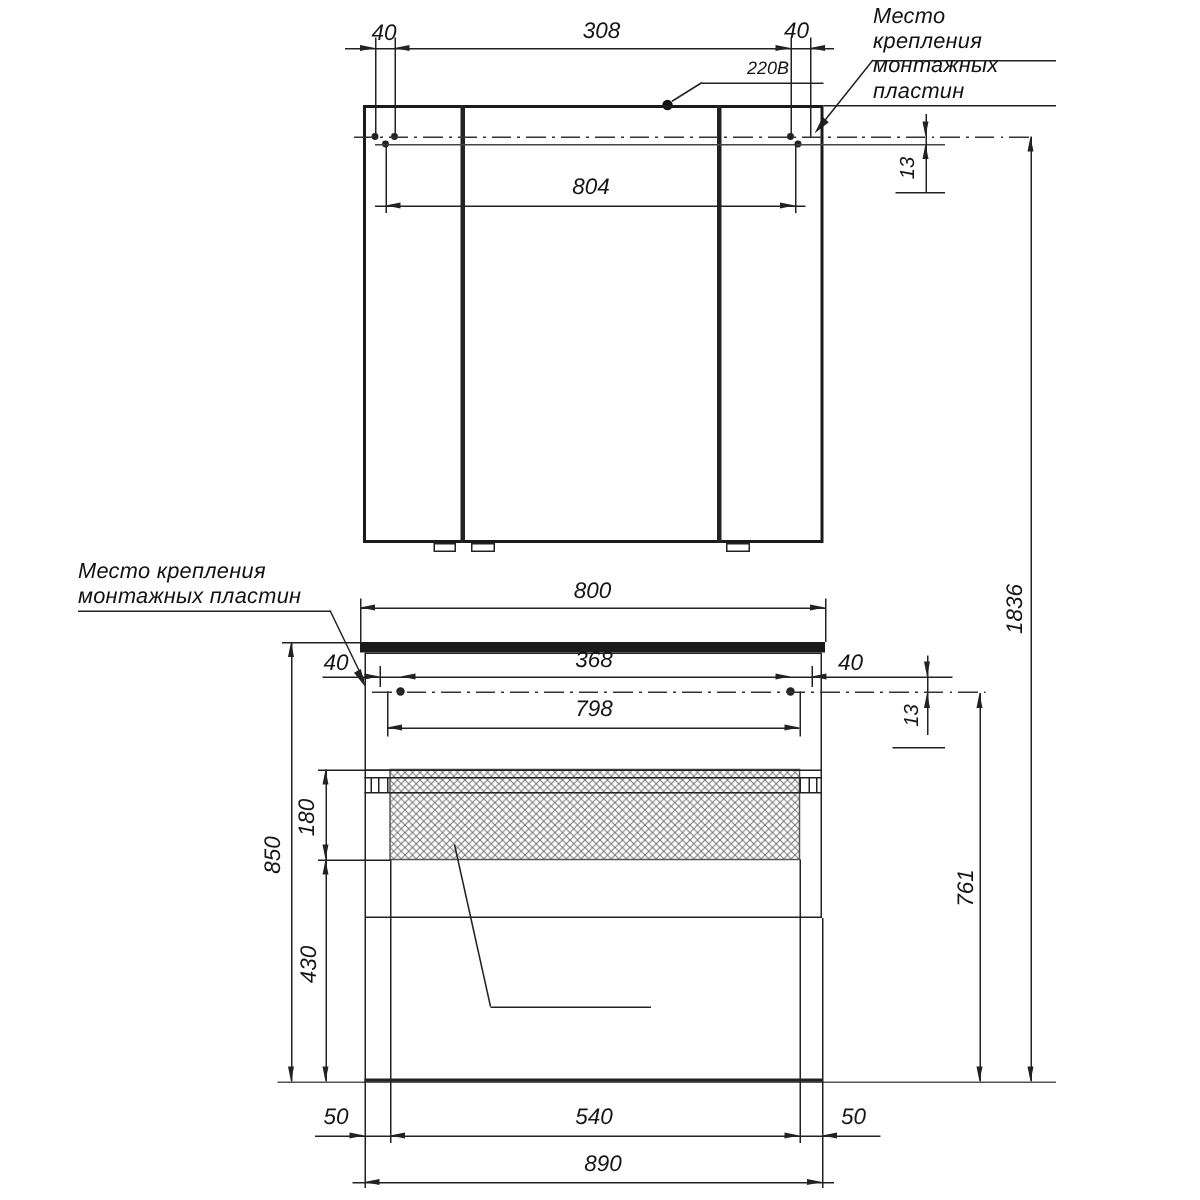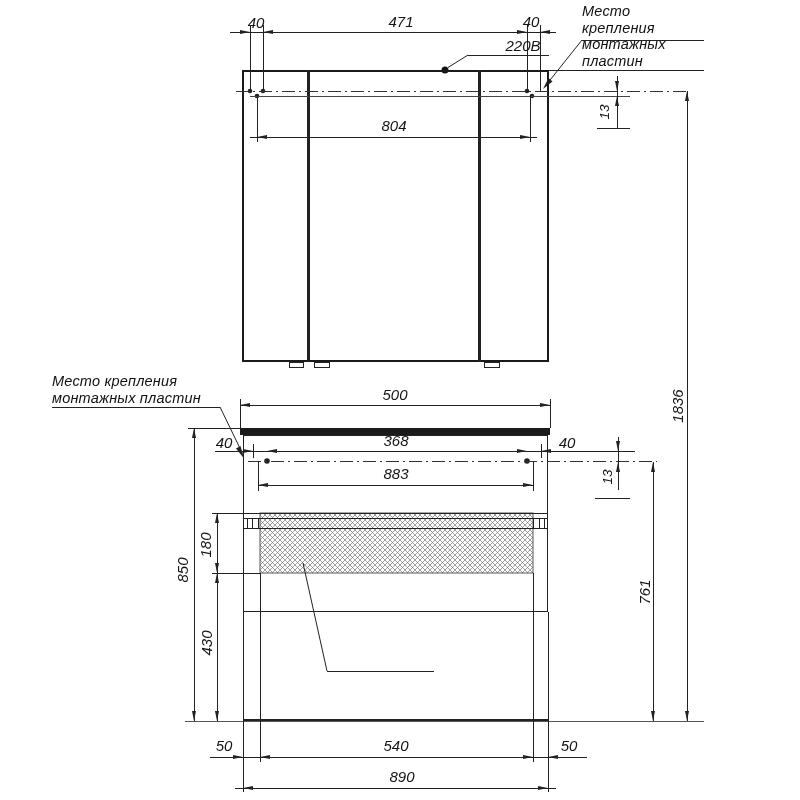--- a/index.html
+++ b/index.html
@@ -62,25 +62,25 @@
   <div class="ln" style="left:230px;top:31.5px;width:326px;height:1px"></div>
   <div class="ln" style="left:250px;top:25px;width:1px;height:67px"></div>
   <div class="ln" style="left:263px;top:25px;width:1px;height:67px"></div>
   <div class="ln" style="left:527px;top:25px;width:1px;height:67px"></div>
   <div class="ln" style="left:540px;top:25px;width:1px;height:67px"></div>
   <div class="ar aR" style="left:240px;top:29.5px"></div>
   <div class="ar aL" style="left:263px;top:29.5px"></div>
   <div class="ar aR" style="left:517px;top:29.5px"></div>
   <div class="ar aL" style="left:540px;top:29.5px"></div>
   <span class="t" style="left:256px;top:22px">40</span>
-  <span class="t" style="left:401px;top:21px">471</span>
+  <span class="t" style="left:401px;top:21px">308</span>
   <span class="t" style="left:531px;top:21px">40</span>
 
   <div class="ln" style="left:468px;top:54.5px;width:81px;height:1px"></div>
-  <span class="t" style="left:523px;top:45px;font-size:15px">220В</span>
+  <span class="t" style="left:512px;top:45px;font-size:12px">220В</span>
 
   <div class="dd" style="left:236px;top:90.5px;width:451px"></div>
   <div class="ln" style="left:250px;top:95.5px;width:380px;height:1px;background:#444"></div>
   <div class="ln" style="left:257px;top:96px;width:1px;height:46px"></div>
   <div class="ln" style="left:530px;top:96px;width:1px;height:46px"></div>
   <div class="ln" style="left:250px;top:136.5px;width:287px;height:1px"></div>
   <div class="ar aL" style="left:257px;top:134.5px"></div>
   <div class="ar aR" style="left:520px;top:134.5px"></div>
   <span class="t" style="left:394px;top:125px">804</span>
 
@@ -123,39 +123,39 @@
   <div class="ln" style="left:243px;top:612px;width:1px;height:180px"></div>
   <div class="ln" style="left:547.5px;top:612px;width:1px;height:180px"></div>
   <div class="ln" style="left:260px;top:573px;width:1px;height:189px"></div>
   <div class="ln" style="left:533px;top:573px;width:1px;height:189px"></div>
 
   <div class="ln" style="left:240px;top:399px;width:1px;height:29px"></div>
   <div class="ln" style="left:549.5px;top:399px;width:1px;height:29px"></div>
   <div class="ln" style="left:240px;top:404.5px;width:310px;height:1px"></div>
   <div class="ar aL" style="left:240px;top:402.5px"></div>
   <div class="ar aR" style="left:540px;top:402.5px"></div>
-  <span class="t" style="left:395px;top:394px">500</span>
+  <span class="t" style="left:395px;top:394px">800</span>
 
   <div class="ln" style="left:215px;top:450.5px;width:420px;height:1px"></div>
   <div class="ln" style="left:253px;top:444px;width:1px;height:14px"></div>
   <div class="ln" style="left:541px;top:444px;width:1px;height:14px"></div>
   <div class="ar aR" style="left:243px;top:448.5px"></div>
   <div class="ar aL" style="left:267px;top:448.5px"></div>
   <div class="ar aR" style="left:517px;top:448.5px"></div>
   <div class="ar aL" style="left:541px;top:448.5px"></div>
   <span class="t" style="left:224px;top:442px">40</span>
   <span class="t" style="left:396px;top:440px">368</span>
   <span class="t" style="left:567px;top:442px">40</span>
   <div class="dd" style="left:248px;top:460.5px;width:409px"></div>
   <div class="ln" style="left:258px;top:461px;width:1px;height:30px"></div>
   <div class="ln" style="left:533px;top:461px;width:1px;height:30px"></div>
   <div class="ln" style="left:258px;top:484.5px;width:275px;height:1px"></div>
   <div class="ar aL" style="left:258px;top:482.5px"></div>
   <div class="ar aR" style="left:523px;top:482.5px"></div>
-  <span class="t" style="left:396px;top:473px">883</span>
+  <span class="t" style="left:396px;top:473px">798</span>
 
   <div class="ln" style="left:618px;top:437px;width:1px;height:53px"></div>
   <div class="ar aD" style="left:615.5px;top:441px"></div>
   <div class="ar aU" style="left:615.5px;top:462px"></div>
   <div class="ln" style="left:595px;top:497.5px;width:35px;height:1px"></div>
   <span class="t tr sm" style="left:608px;top:477px">13</span>
 
   <div class="ln" style="left:653px;top:462px;width:1px;height:259px"></div>
   <div class="ar aU" style="left:650.5px;top:462px"></div>
   <div class="ar aD" style="left:650.5px;top:711px"></div>

